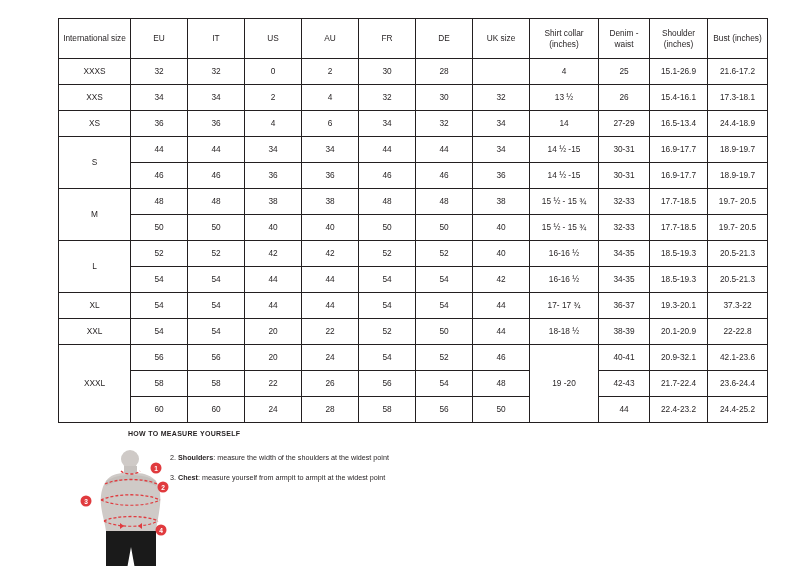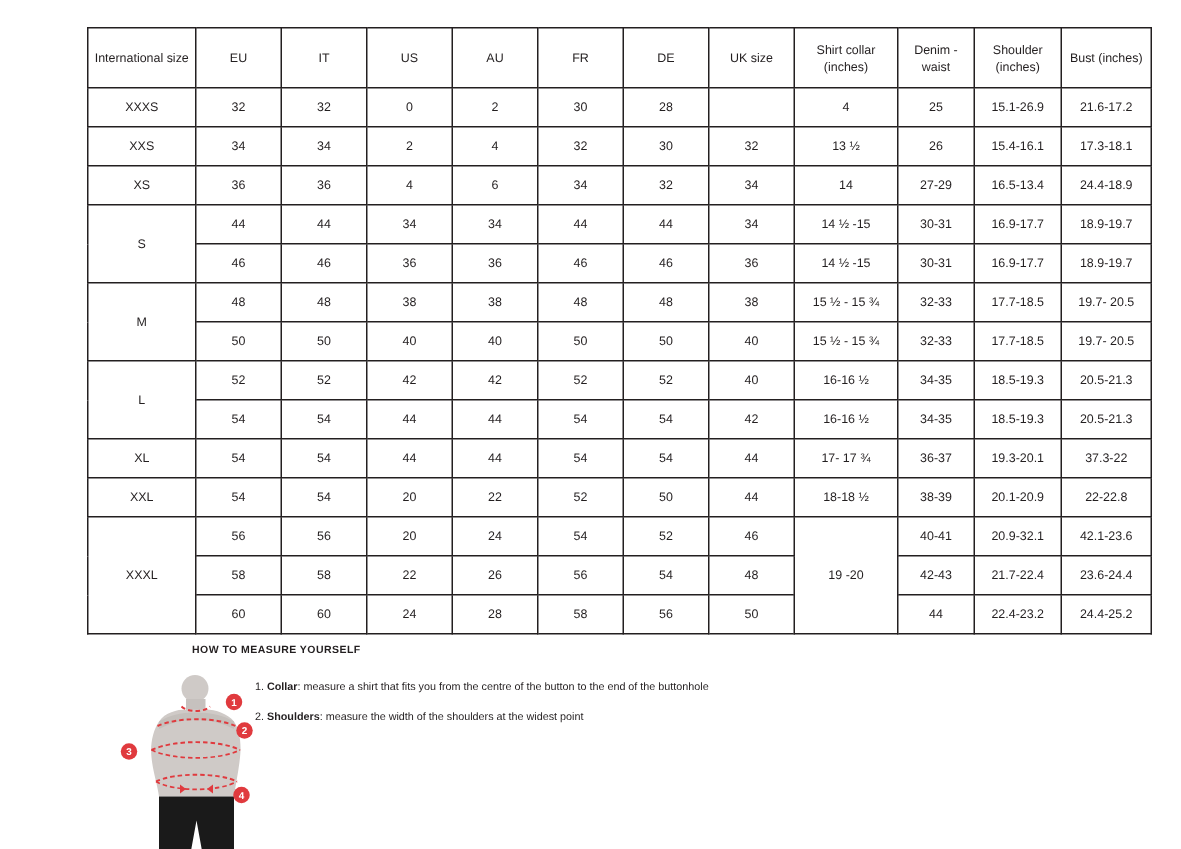--- a/index.html
+++ b/index.html
@@ -394,24 +394,24 @@
           <circle cx="95" cy="40" r="5.5" fill="#e03a3e"></circle>
           <text x="95" y="42.6" font-size="6.6" font-family="Liberation Sans, sans-serif" fill="#ffffff" text-anchor="middle" font-weight="bold">2</text>
           <circle cx="18" cy="54" r="5.5" fill="#e03a3e"></circle>
           <text x="18" y="56.6" font-size="6.6" font-family="Liberation Sans, sans-serif" fill="#ffffff" text-anchor="middle" font-weight="bold">3</text>
           <circle cx="93" cy="83" r="5.5" fill="#e03a3e"></circle>
           <text x="93" y="85.6" font-size="6.6" font-family="Liberation Sans, sans-serif" fill="#ffffff" text-anchor="middle" font-weight="bold">4</text>
         </svg>
       </div>
       <div class="instructions">
         <div class="line">
-          <span>1.</span>
-          <b>Collar</b><span>: measure a shirt that fits you from the centre of the button to the end of the buttonhole</span>
+          <span>2.</span>
+          <b>Shoulders</b><span>: measure the width of the shoulders at the widest point</span>
         </div>
         <div class="line">
-          <span>2.</span>
-          <b>Shoulders</b><span>: measure the width of the shoulders at the widest point</span>
+          <span>3.</span>
+          <b>Chest</b><span>: measure yourself from armpit to armpit at the widest point</span>
         </div>
       </div>
     </div>
   </div>
 
 </div>
 
 </body></html>

